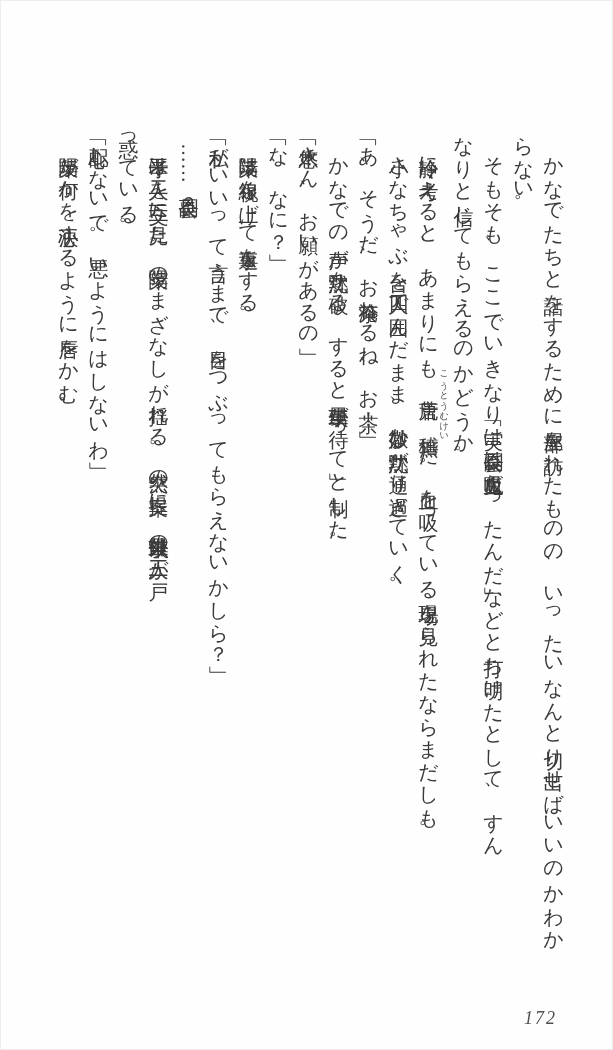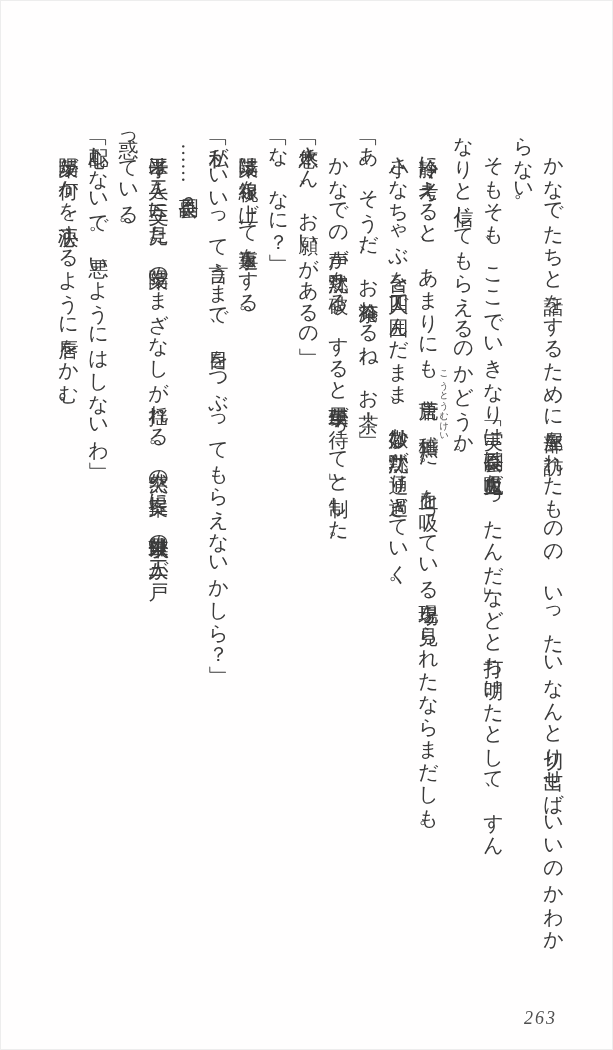--- a/index.html
+++ b/index.html
@@ -69,14 +69,14 @@
       <p style="text-indent: 1em;">かなでの声が沈黙を破る。すると瑛里華が「待って」と制した。</p>
       <p style="text-indent: 0.5em;">「悠木さん、お願いがあるの」</p>
       <p style="text-indent: 0.5em;">「な、なに？」</p>
       <p style="text-indent: 1em;">陽菜は視線を上げて返事をする。</p>
       <p style="text-indent: 0.5em;">「私がいいって言うまで、目をつぶってもらえないかしら？」</p>
       <p style="text-indent: 1em;">……副会長？</p>
       <p style="text-indent: 1em;">孝平は二人を交互に見た。陽菜のまざなしが揺れる。突然の提案に、瑛里華以外の三人が戸<br>惑っている。</p>
       <p style="text-indent: 0.5em;">「心配しないで。悪いようにはしないわ」</p>
       <p style="text-indent: 1em;">陽菜が何かを決心するように唇をかむ。</p>
     </div>
-  <div class="page-number">263</div>
+  <div class="page-number">172</div>
 </div>
 
 </body></html>

